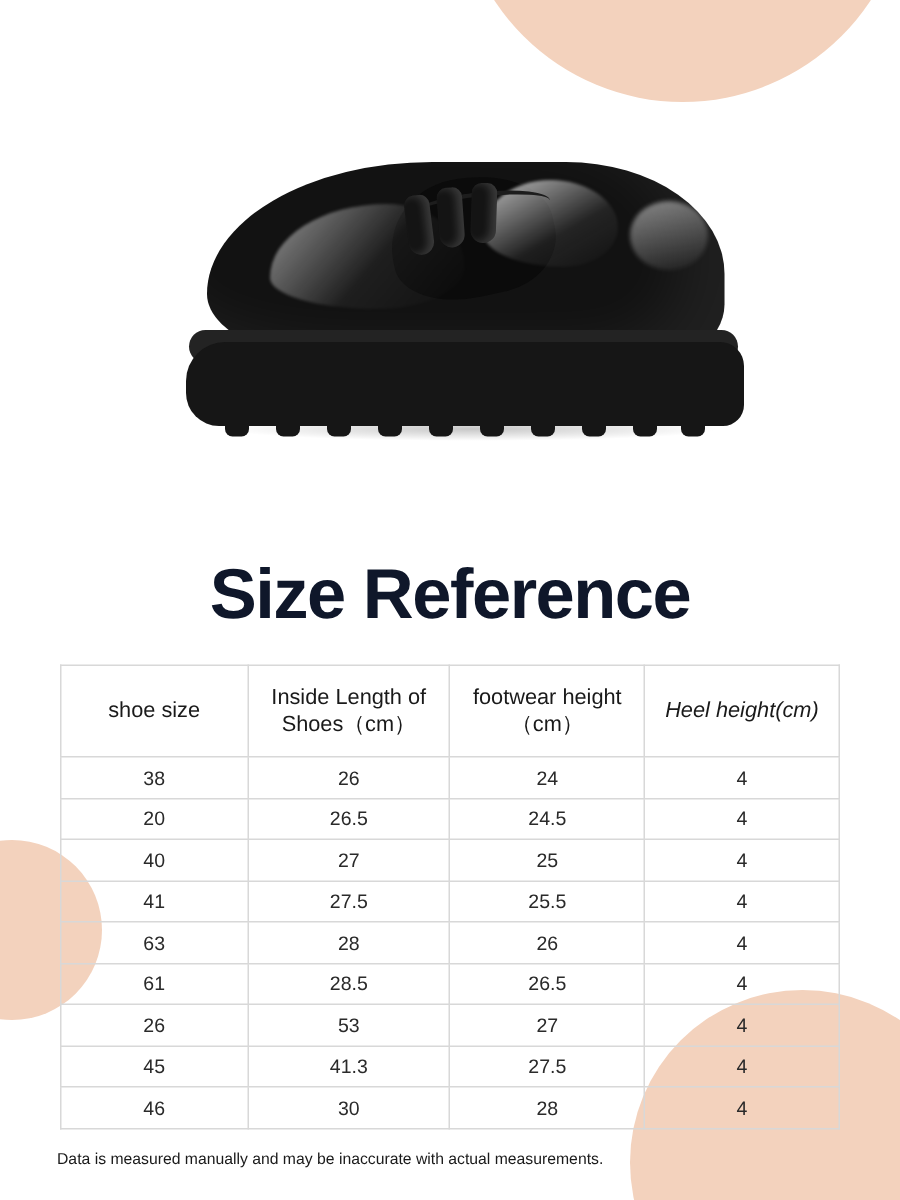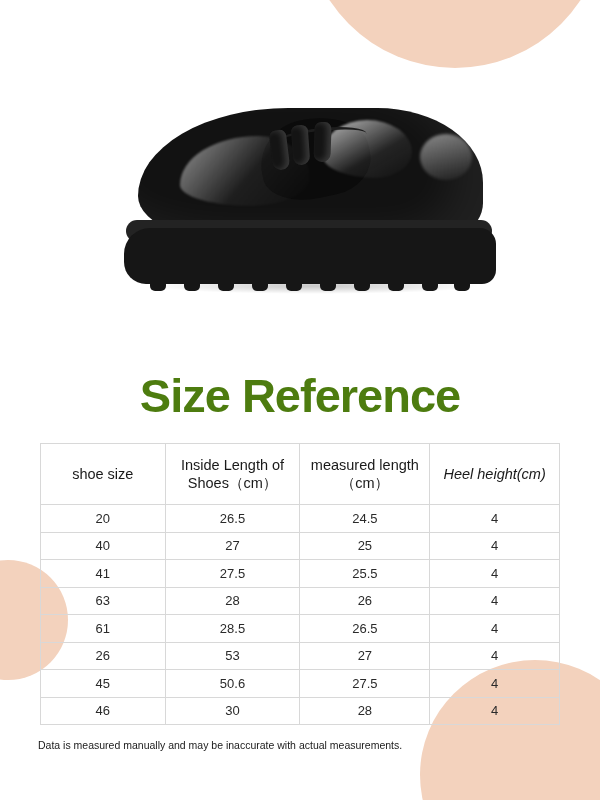--- a/index.html
+++ b/index.html
@@ -168,21 +168,21 @@
   }
 
   
   .title {
     position: relative;
     z-index: 2;
     text-align: center;
     font-size: 47px;
     font-weight: bold;
     letter-spacing: -1px;
-    color: #4d7c0f;
+    color: #0f172a;
     margin: 16px 0 20px 0;
     font-family: "Liberation Sans", sans-serif;
   }
 
   
   .table-wrap {
     position: relative;
     z-index: 2;
     padding: 0 40px;
     box-sizing: border-box;
@@ -264,25 +264,31 @@
 </div>
 
 <div class="title">Size Reference</div>
 
 <div class="table-wrap">
   <table class="size-table">
     <thead>
       <tr>
         <th class="col-1">shoe size</th>
         <th class="col-2">Inside Length of Shoes（cm）</th>
-        <th class="col-3">measured length（cm）</th>
+        <th class="col-3">footwear height（cm）</th>
         <th class="col-4">Heel height(cm)</th>
       </tr>
     </thead>
     <tbody>
+      <tr>
+        <td>38</td>
+        <td>26</td>
+        <td>24</td>
+        <td>4</td>
+      </tr>
       <tr>
         <td>20</td>
         <td>26.5</td>
         <td>24.5</td>
         <td>4</td>
       </tr>
       <tr>
         <td>40</td>
         <td>27</td>
         <td>25</td>
@@ -307,21 +313,21 @@
         <td>4</td>
       </tr>
       <tr>
         <td>26</td>
         <td>53</td>
         <td>27</td>
         <td>4</td>
       </tr>
       <tr>
         <td>45</td>
-        <td>50.6</td>
+        <td>41.3</td>
         <td>27.5</td>
         <td>4</td>
       </tr>
       <tr>
         <td>46</td>
         <td>30</td>
         <td>28</td>
         <td>4</td>
       </tr>
     </tbody>

